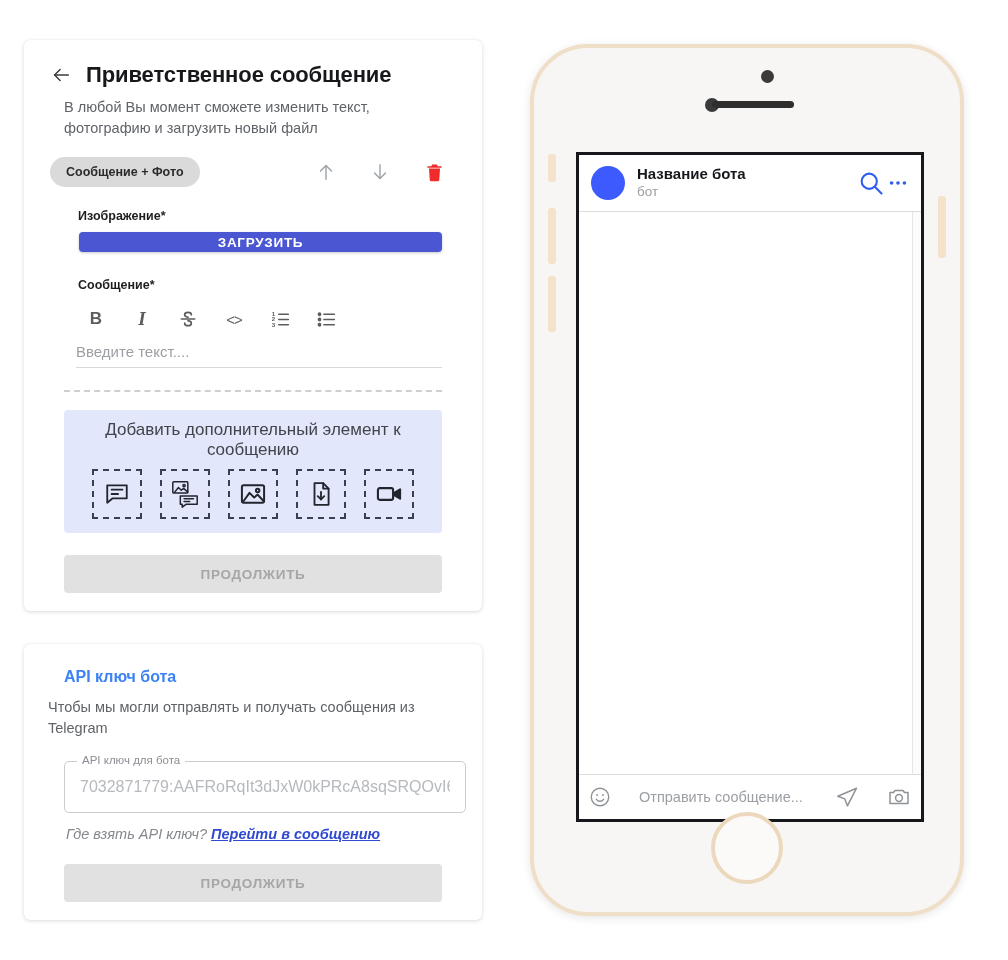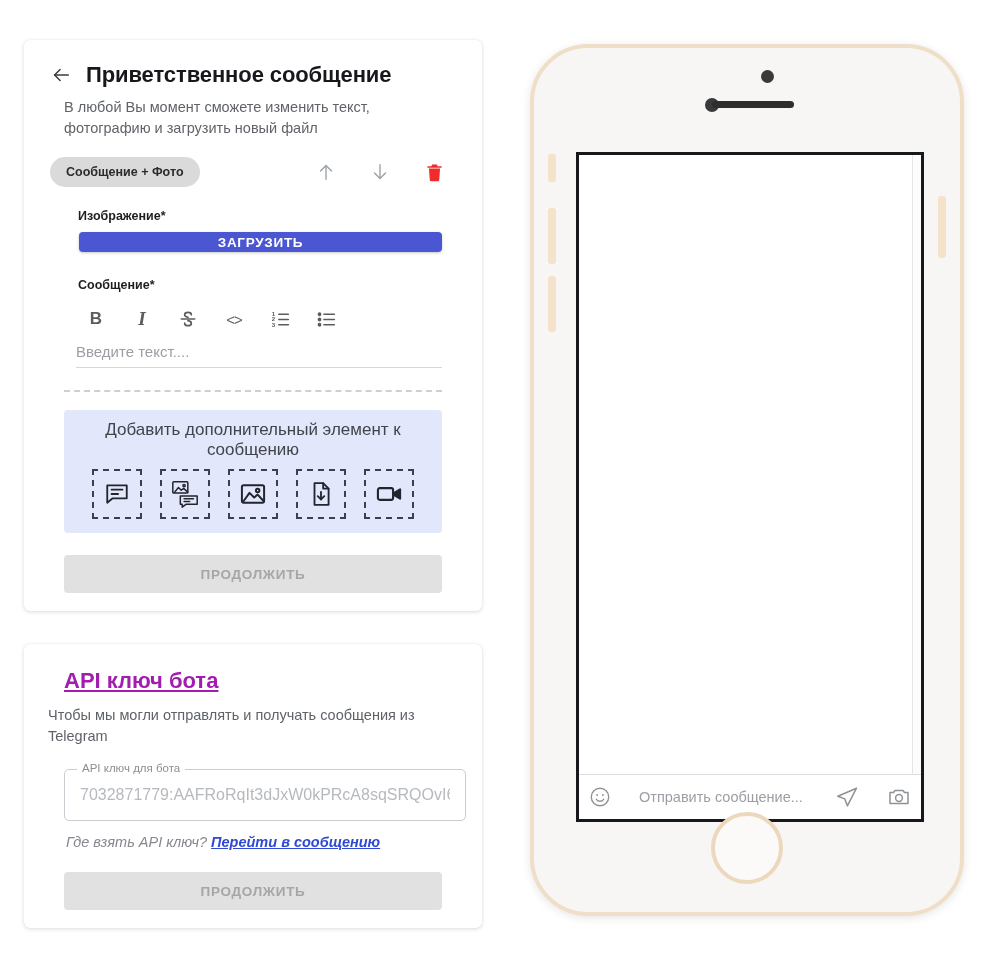--- a/index.html
+++ b/index.html
@@ -149,21 +149,21 @@
     border-radius: 4px;
     color: #a6a6a6; font-size: 13.5px; font-weight: bold;
     letter-spacing: 0.7px;
     display: flex; align-items: center; justify-content: center;
     cursor: default;
   }
 
   
   .api-title {
     padding: 24px 26px 0 16px;
-    font-size: 22px; font-weight: bold; color: #a21caf; text-decoration: underline;
+    font-size: 16px; font-weight: bold; color: #3b82f6;
   }
   .api-inner { padding-left: 24px; }
   .api-sub {
     padding: 11px 40px 0 0;
     font-size: 14.5px; line-height: 1.45; color: #5f6368;
   }
   .outlined-field {
     position: relative;
     margin: 22px 16px 0 16px;
     height: 52px;
@@ -421,20 +421,42 @@
       <div class="side-btn sb-silent"></div>
       <div class="side-btn sb-vol-up"></div>
       <div class="side-btn sb-vol-dn"></div>
       <div class="side-btn sb-power"></div>
 
       <div class="sensor-dot"></div>
       <div class="cam-dot"></div>
       <div class="speaker"></div>
 
       <div class="screen">
+        <div class="chat-header">
+          <div class="avatar"></div>
+          <div class="chat-names">
+            <div class="bot-name">Название бота</div>
+            <div class="bot-status">бот</div>
+          </div>
+          <div class="chat-hdr-icons">
+            <div style="display:flex;">
+              <svg width="28" height="28" viewBox="0 0 24 24" fill="none" stroke="currentColor" stroke-width="1.8" stroke-linecap="round">
+                <circle cx="10.5" cy="10.5" r="6.5"></circle>
+                  <line x1="15.5" y1="15.5" x2="21" y2="21"></line>
+              </svg>
+            </div>
+            <div style="display:flex;">
+              <svg width="22" height="22" viewBox="0 0 24 24" fill="currentColor">
+                <circle cx="5" cy="12" r="2"></circle>
+                  <circle cx="12" cy="12" r="2"></circle>
+                  <circle cx="19" cy="12" r="2"></circle>
+              </svg>
+            </div>
+          </div>
+        </div>
 
         <div class="chat-body">
           <div class="chat-canvas"></div>
           <div class="chat-scroll-track"></div>
         </div>
 
         <div class="chat-input-bar">
           <div class="chat-icon">
             <svg width="22" height="22" viewBox="0 0 24 24" fill="none" stroke="currentColor" stroke-width="1.5">
               <circle cx="12" cy="12" r="9.5"></circle>

